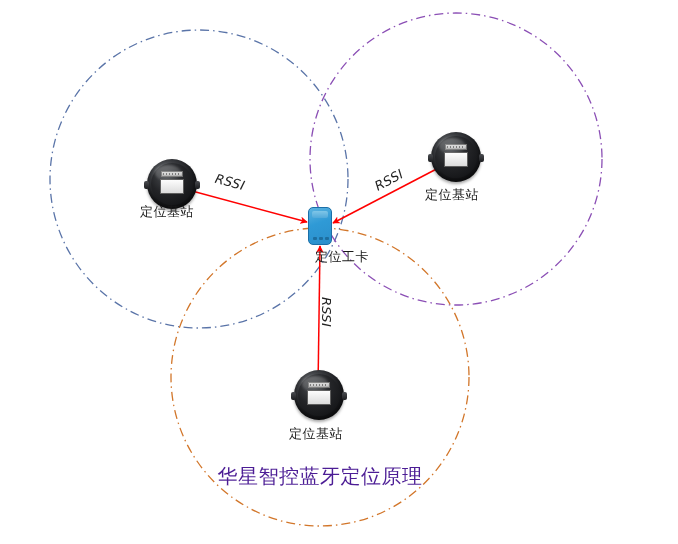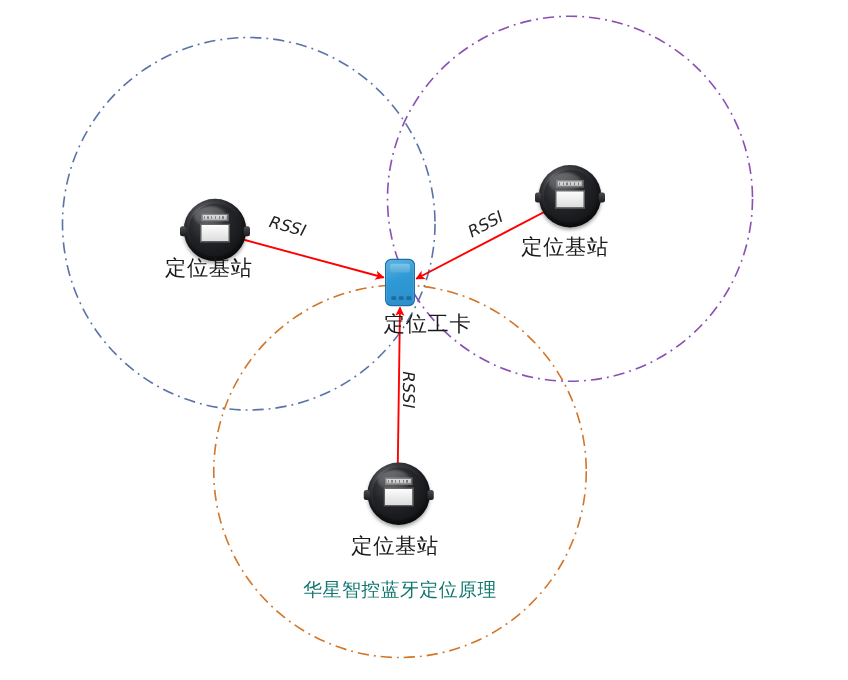--- a/index.html
+++ b/index.html
@@ -18,31 +18,31 @@
     width: 678px;
     height: 544px;
   }
   #diagram svg {
     position: absolute;
     top: 0;
     left: 0;
   }
   .node-label {
     position: absolute;
-    font-size: 17px;
+    font-size: 13px;
     color: #1a1a1a;
     white-space: nowrap;
     transform: translate(-50%, 0);
     letter-spacing: 0.5px;
     font-family: Liberation Mono, monospace;
   }
   .caption {
     position: absolute;
-    font-size: 15px;
-    color: #0f766e;
+    font-size: 20px;
+    color: #4c1d95;
     white-space: nowrap;
     transform: translate(-50%, 0);
     letter-spacing: 0.5px;
   }
   .rssi-label {
     position: absolute;
     font-size: 13px;
     color: #222222;
     font-style: italic;
     white-space: nowrap;

